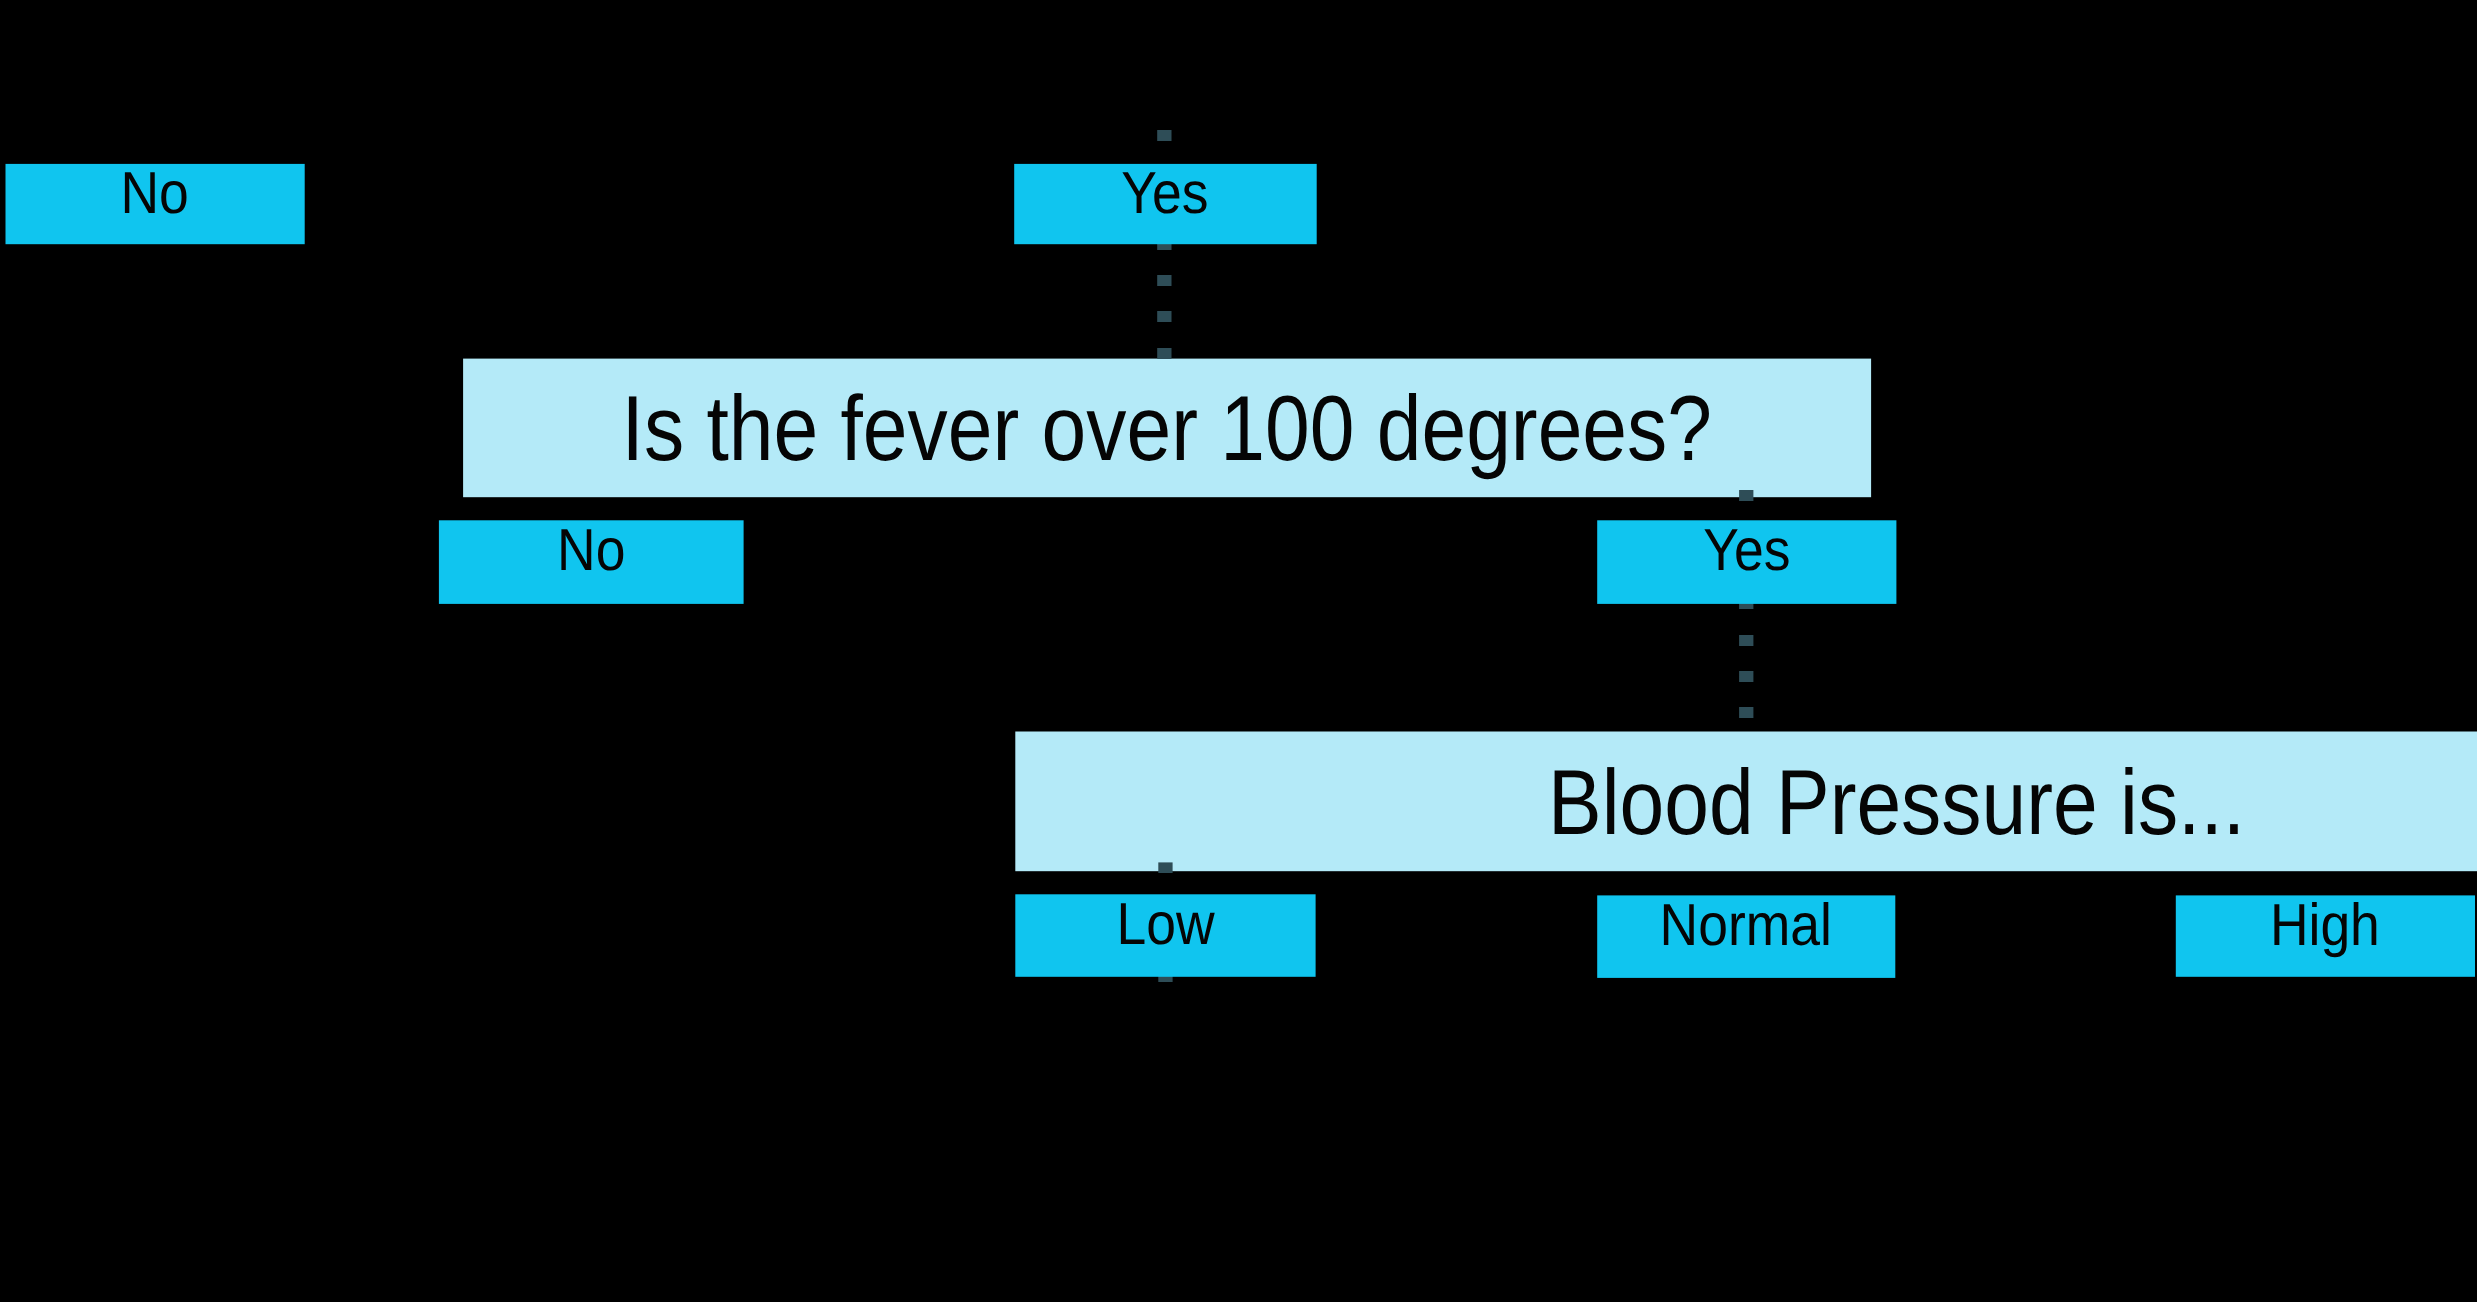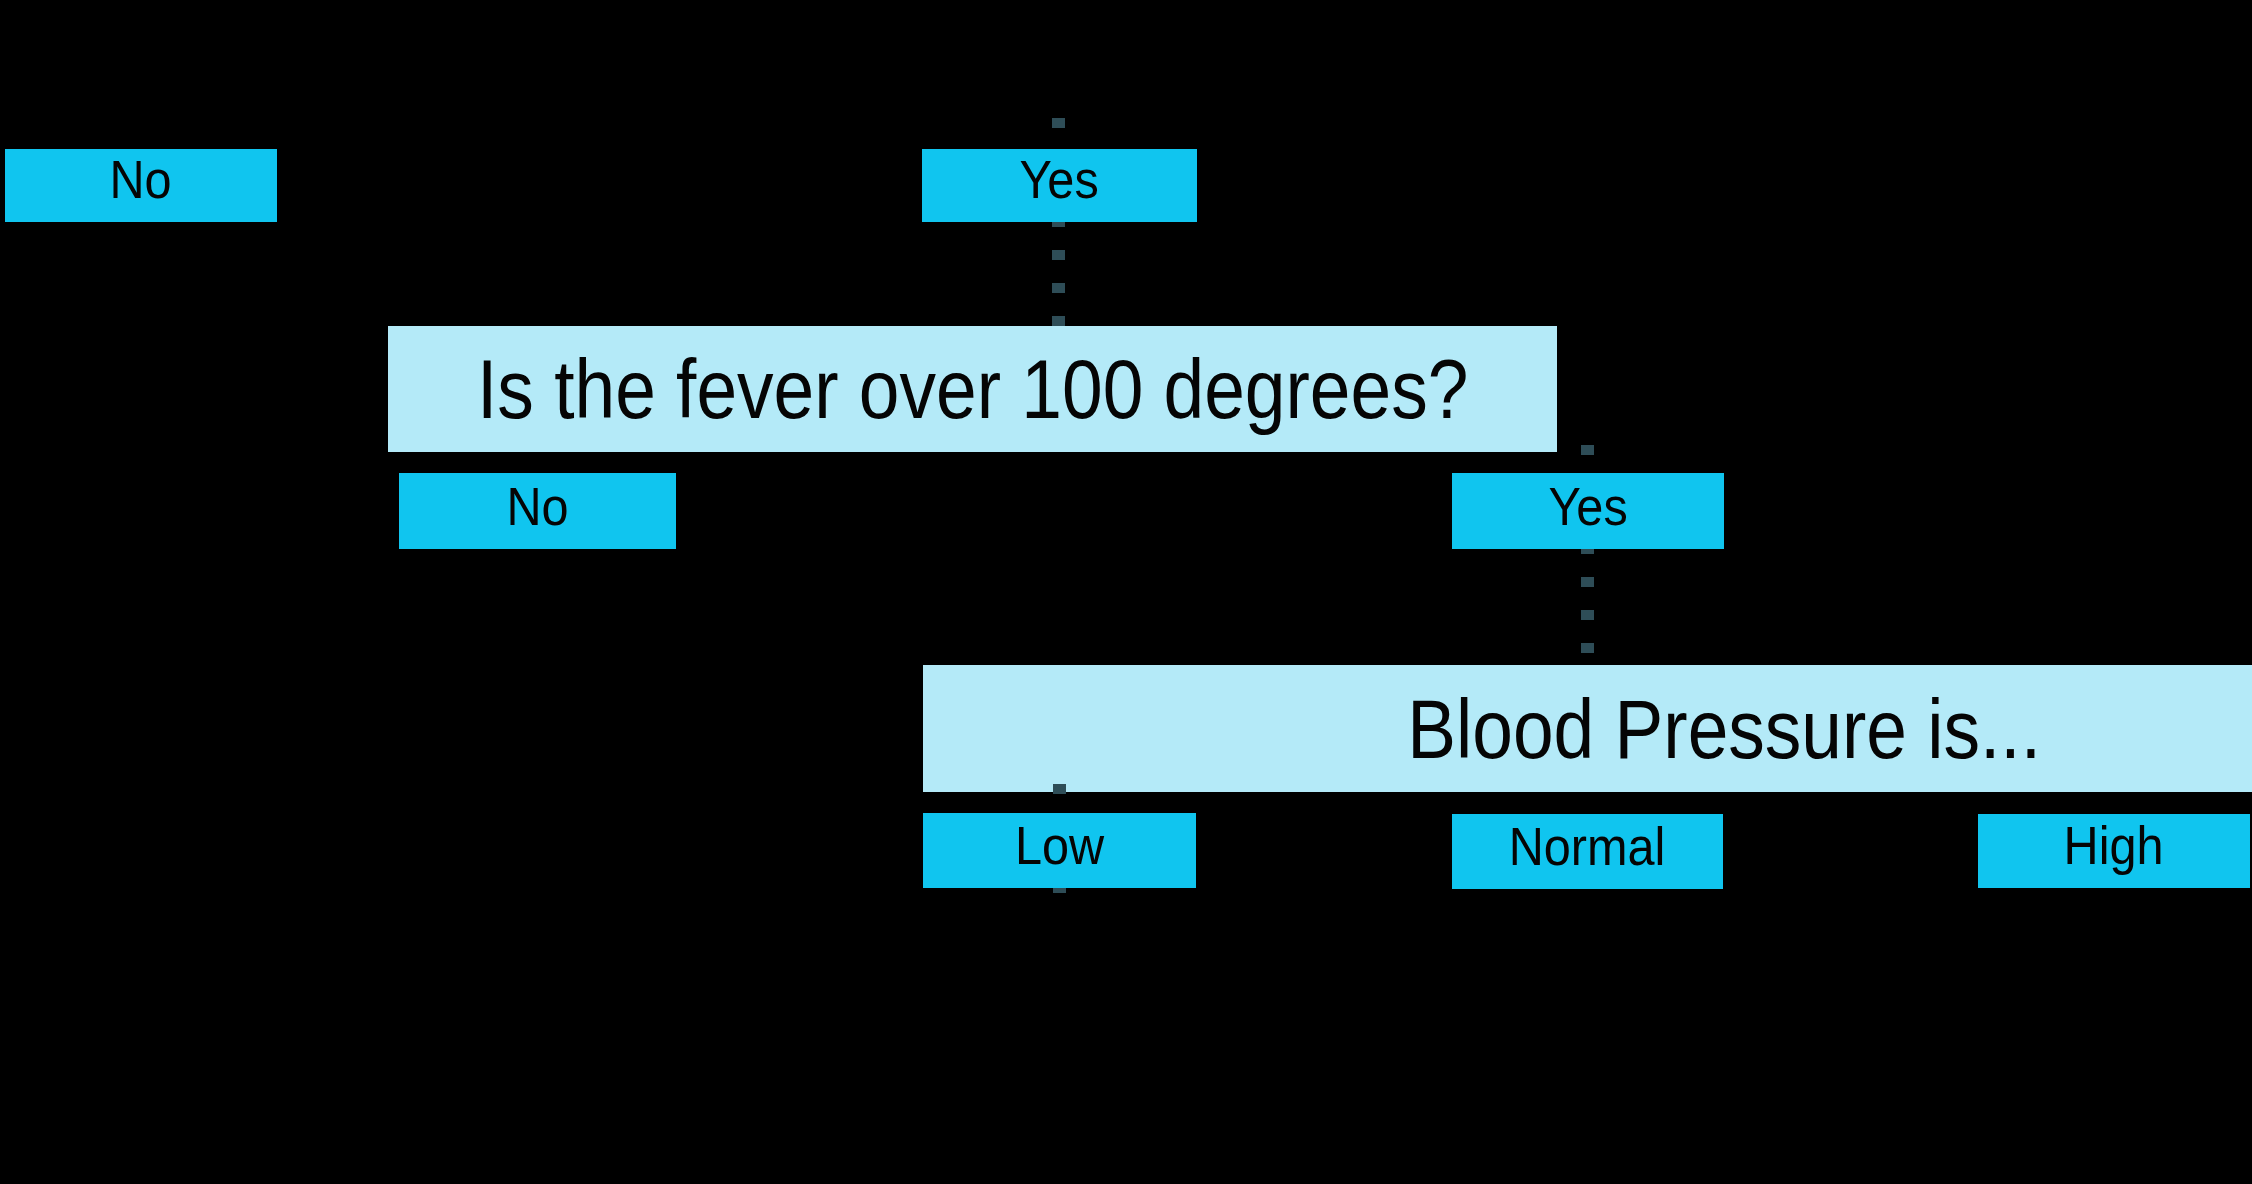--- a/index.html
+++ b/index.html
@@ -34,23 +34,23 @@
     transform-origin: 50% 50%;
     letter-spacing: 0px;
   }
 
   
   .abtn {
     position: absolute;
     background: var(--answer-button, #10c5ef);
     border: none;
     margin: 0;
-    padding: 16px;
+    padding: 0;
     display: flex;
-    align-items: flex-end;
+    align-items: flex-start;
     justify-content: center;
     cursor: pointer;
     z-index: 3;
     font-family: "Liberation Sans", sans-serif;
   }
   .abtn .btext {
     color: var(--text, #050505);
     font-size: 54px;
     line-height: 1;
     white-space: nowrap;
@@ -70,21 +70,21 @@
       transparent 33px
     );
     z-index: 2;
   }
 
   
   #q1box    { left: 5px;    top: 3px;   width: 1192px; height: 123px; }
   #q1no     { left: 5px;    top: 149px; width: 272px;  height: 73px;  }
   #q1yes    { left: 922px;  top: 149px; width: 275px;  height: 73px;  }
 
-  #q2box    { left: 388px;  top: 326px; width: 1169px; height: 126px; }
+  #q2box    { left: 421px;  top: 326px; width: 1280px; height: 126px; }
   #q2no     { left: 399px;  top: 473px; width: 277px;  height: 76px;  }
   #q2yes    { left: 1452px; top: 473px; width: 272px;  height: 76px;  }
 
   #q3box    { left: 923px;  top: 665px; width: 1603px; height: 127px; }
   #q3low    { left: 923px;  top: 813px; width: 273px;  height: 75px;  }
   #q3normal { left: 1452px; top: 814px; width: 271px;  height: 75px;  }
   #q3high   { left: 1978px; top: 814px; width: 272px;  height: 74px;  }
 
   #conn1 { left: 1052px; top: 118px; height: 216px; }
   #conn2 { left: 1581px; top: 445px; height: 228px; }

